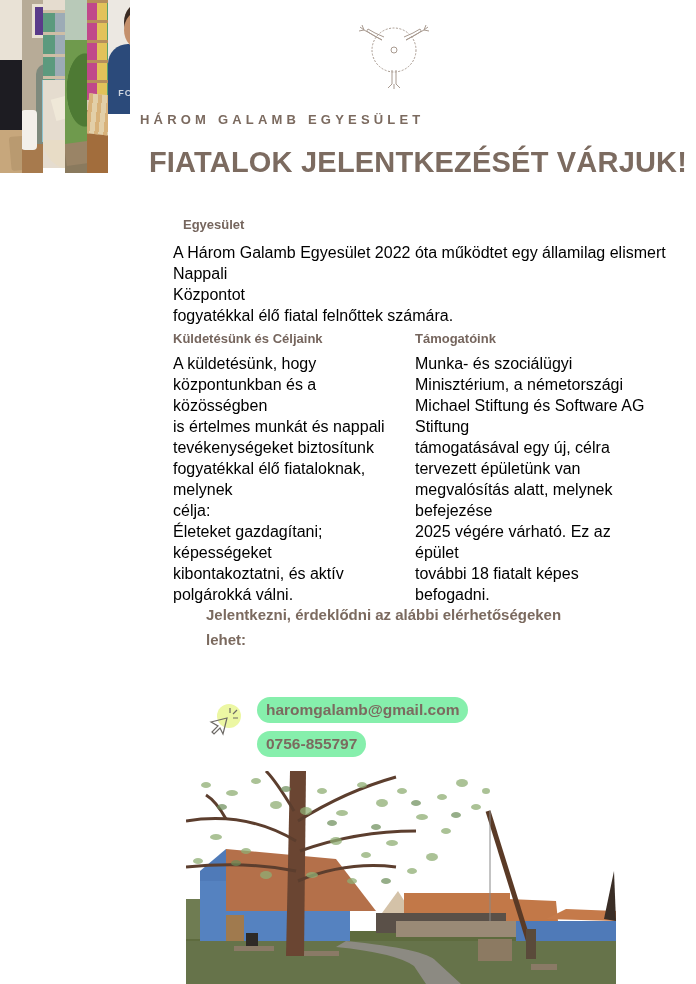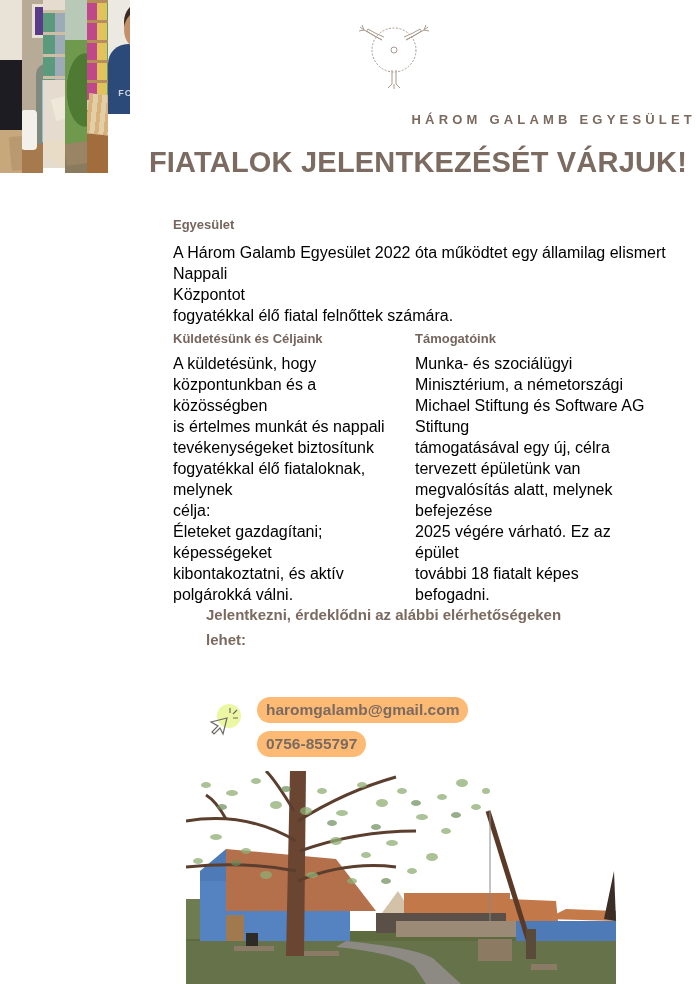--- a/index.html
+++ b/index.html
@@ -68,39 +68,39 @@
   .p6 { height: 114px; border-bottom:none; }
   .p6 .scene { background: linear-gradient(180deg, #ece8e2 0 114px); }
   .p6 .b1 { position:absolute; left:0; top:44px; width:70px; height:70px; background:#2b4a7a; border-radius:20px 20px 0 0; }
   .p6 .h1 { position:absolute; left:16px; top:10px; width:36px; height:40px; border-radius:50%; background:#c4906c; box-shadow:0 -8px 0 0 #3a2a22; }
   .p6 .b2 { position:absolute; left:68px; top:54px; width:62px; height:60px; background:#5a5a50; border-radius:20px 20px 0 0; }
   .p6 .h2 { position:absolute; left:62px; top:24px; width:34px; height:36px; border-radius:50%; background:#c08c6a; box-shadow:0 -6px 0 0 #2e2620; }
   .p6 .txt { position:absolute; left:10px; top:88px; font-size:9px; font-weight:bold; color:#cfd6e0; letter-spacing:1px; }
 
   
   .logo { position:absolute; left:352px; top:16px; width:84px; height:76px; }
-  .org-name { position:absolute; left:140px; top:112px; width:556px; text-align:right; font-size:13px; letter-spacing:4.2px; color:#7b6a5f; font-weight:bold; }
+  .org-name { position:absolute; left:140px; top:112px; width:556px; text-align:left; font-size:13px; letter-spacing:4.2px; color:#7b6a5f; font-weight:bold; }
   .headline { position:absolute; left:140px; top:146px; width:556px; text-align:center; font-size:29px; font-weight:bold; color:#7c6b60; letter-spacing:0.2px; white-space:nowrap; }
 
   .section-h { position:absolute; font-size:13px; font-weight:bold; color:#75655d; }
   .body-text { position:absolute; font-size:16px; line-height:21px; color:#000000; white-space:pre-line; }
-  #intro-h { left:173px; top:217px; }
+  #intro-h { left:183px; top:217px; }
   #intro-text { left:173px; top:242px; width:510px; }
   #mission-h { left:173px; top:331px; }
   #mission-text { left:173px; top:353px; width:230px; }
   #sponsors-h { left:415px; top:331px; }
   #sponsors-text { left:415px; top:353px; width:240px; }
 
   .cta { position:absolute; left:206px; top:602px; width:430px; }
   .cta-title { font-size:15.5px; font-weight:bold; color:#7b6a5f; line-height:21px; }
   .cta-line { font-size:15px; font-weight:bold; color:#7b6a5f; line-height:25px; }
 
   .cursor-wrap { position:absolute; left:205px; top:704px; width:44px; height:36px; }
   .cursor-wrap .glow { position:absolute; left:12px; top:0; width:24px; height:24px; border-radius:50%; background:#ecf7a3; }
-  .pill { position:absolute; background:#fdba74; border-radius:14px; padding:2px 9px; font-size:15.5px; font-weight:bold; color:#7b6a5f; line-height:22px; }
+  .pill { position:absolute; background:#86efac; border-radius:14px; padding:2px 9px; font-size:15.5px; font-weight:bold; color:#7b6a5f; line-height:22px; }
   #email-pill { left:257px; top:697px; }
   #phone-pill { left:257px; top:731px; }
 
   .render { position:absolute; left:186px; top:771px; width:430px; height:213px; overflow:hidden; background:#fff; }
 </style>
 </head>
 <body>
 
 <div class="photo-strip">
   <div class="photo p1">

